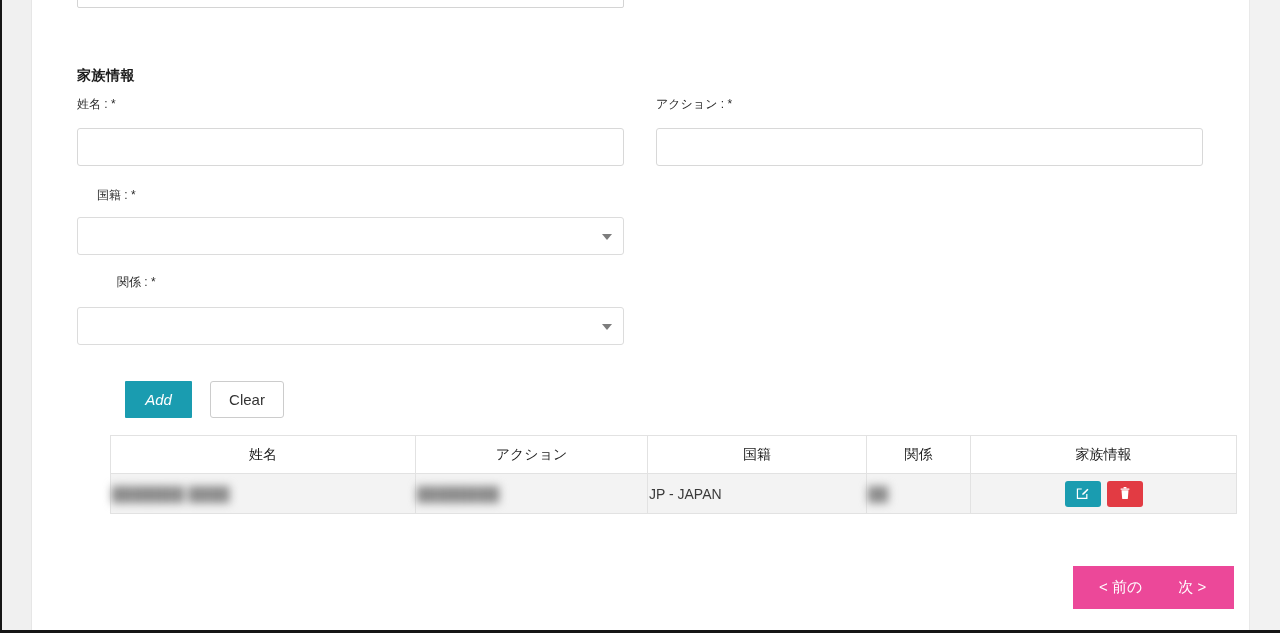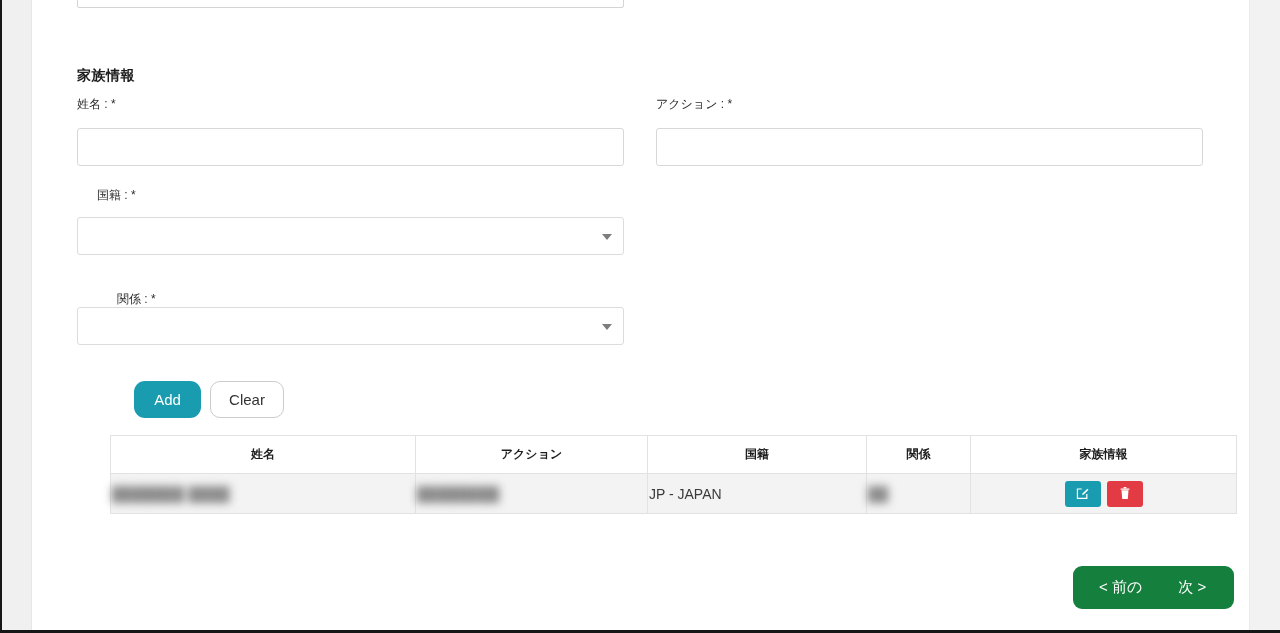--- a/index.html
+++ b/index.html
@@ -123,57 +123,58 @@
     right: 11px; top: 16px;
     width: 0; height: 0;
     border-left: 5px solid transparent;
     border-right: 5px solid transparent;
     border-top: 6px solid #7d7d7d;
   }
 
   
   .btn-add {
     position: absolute;
-    left: 101px; top: 381px;
+    left: 92px; top: 381px;
     width: 67px; height: 37px;
     background: #1a9cb0;
     border: none;
-    border-radius: 11px;
+    border-radius: 1px;
     color: #ffffff;
     font-size: 15px;
     font-family: "Liberation Sans", sans-serif;
     cursor: pointer;
+    font-style: italic;
   }
   .btn-clear {
     position: absolute;
     left: 177px; top: 381px;
     width: 74px; height: 37px;
     background: #ffffff;
     border: 1px solid #cccccc;
-    border-radius: 10px;
+    border-radius: 3px;
     color: #333333;
     font-size: 15px;
     font-family: "Liberation Sans", sans-serif;
     cursor: pointer;
   }
 
   
   .data-table {
     position: absolute;
     left: 77px; top: 435px;
     width: 1126px;
     border-collapse: collapse;
     table-layout: fixed;
   }
   .data-table th {
     height: 38px;
     background: #ffffff;
     border: 1px solid #e2e2e2;
-    font-size: 12px;
-    font-weight: bold;
+    font-size: 14px;
+    font-weight: normal;
     color: #1d1d1d;
     text-align: center;
     vertical-align: middle;
   }
   .data-table td {
     height: 40px;
     background: #f3f3f3;
     border: 1px solid #e2e2e2;
     font-size: 14px;
     color: #3a3a3a;
@@ -216,22 +217,22 @@
   }
   .icon-btn.edit   { background: #1a9cb0; }
   .icon-btn.delete { background: #e23b43; }
   .icon-btn svg { display: block; }
 
   
   .nav-group {
     position: absolute;
     left: 1040px; top: 566px;
     height: 43px;
-    background: #15803d;
-    border-radius: 9px;
+    background: #ec4899;
+    border-radius: 0;
     display: flex;
     align-items: center;
     overflow: hidden;
   }
   .nav-btn {
     background: transparent;
     border: none;
     color: #ffffff;
     font-size: 15px;
     font-family: "Liberation Sans", "DejaVu Sans", sans-serif;
@@ -264,21 +265,21 @@
 
     <div class="field-label" style="left:623px; top:96px;">アクション : *</div>
     <input class="text-input" style="left: 623px; top: 128px; width: 547px;" type="text" value="">
 
     <div class="field-label" style="left:44px; top:187px;margin-left:20px;">国籍 : *</div>
     <div class="select-box" style="left:44px; top:217px; width:547px;">
       <span class="select-value"></span>
       <span class="select-caret"></span>
     </div>
 
-    <div class="field-label" style="left:44px; top:291px;padding-left:40px;">関係 : *</div>
+    <div class="field-label" style="left:44px; top:274px;padding-left:40px;">関係 : *</div>
     <div class="select-box" style="left:44px; top:307px; width:547px;">
       <span class="select-value"></span>
       <span class="select-caret"></span>
     </div>
 
     <button class="btn-add">Add</button>
     <button class="btn-clear">Clear</button>
 
     <table class="data-table">
       <colgroup>

